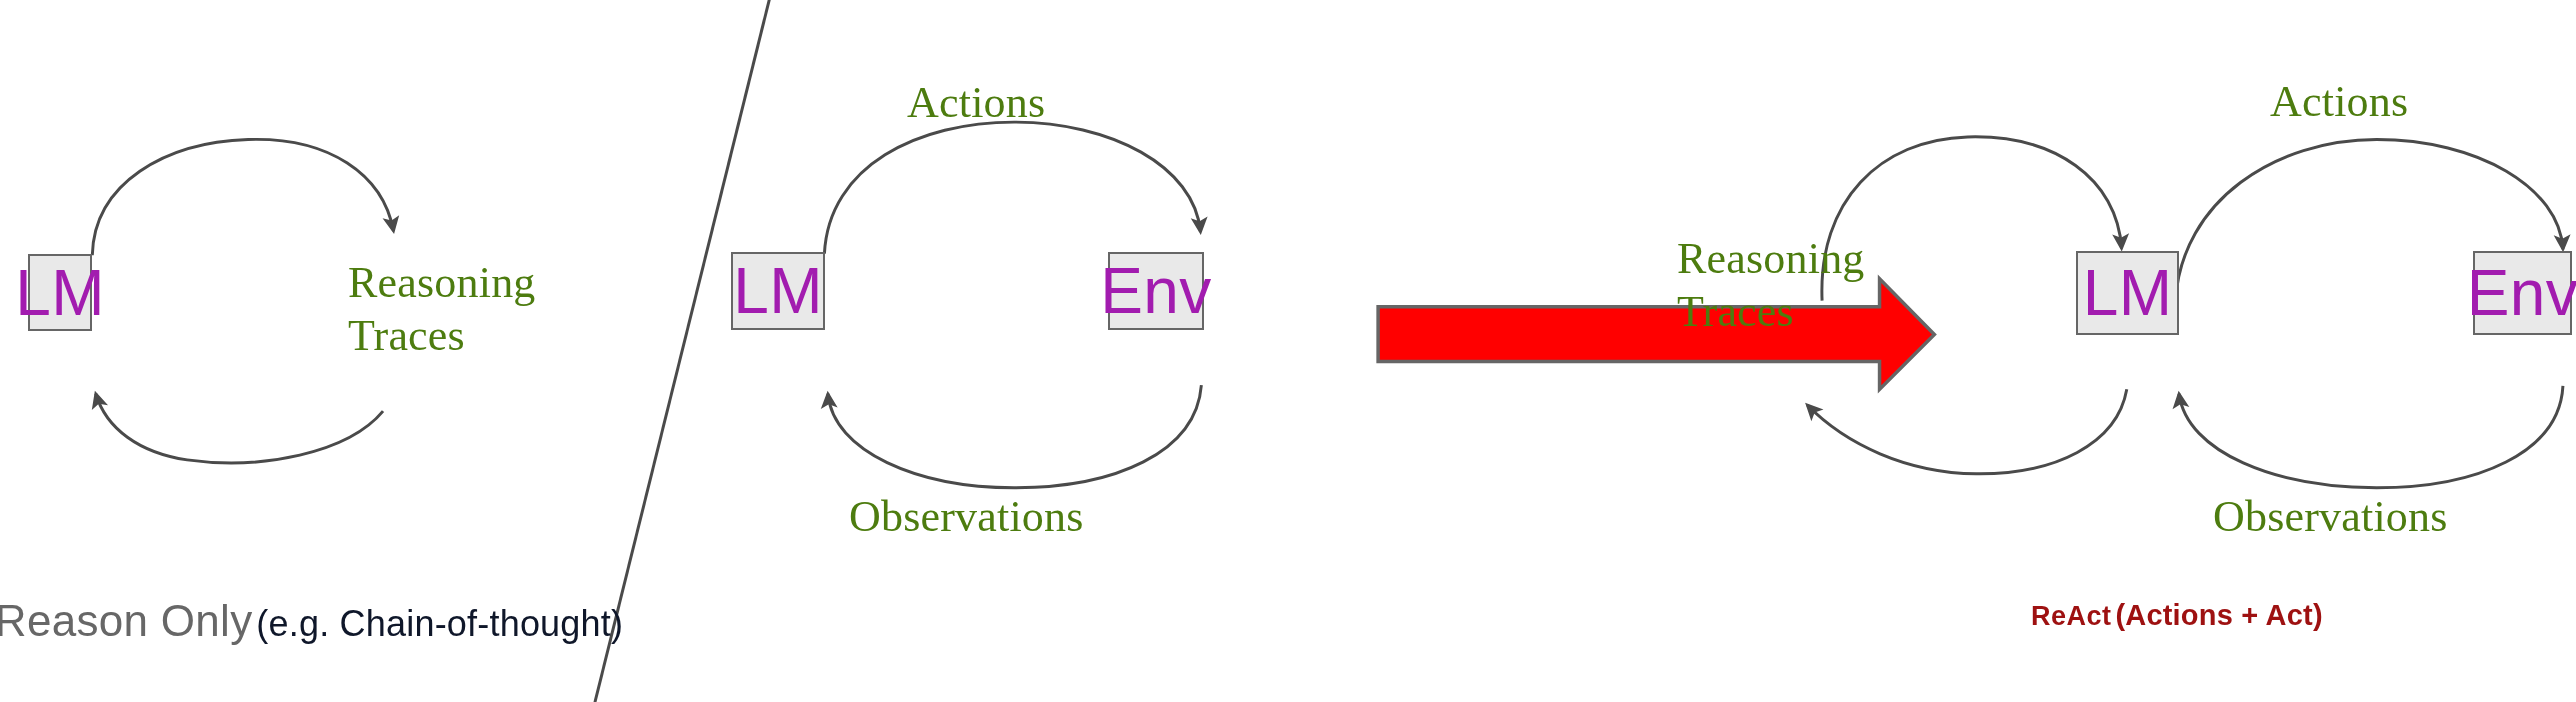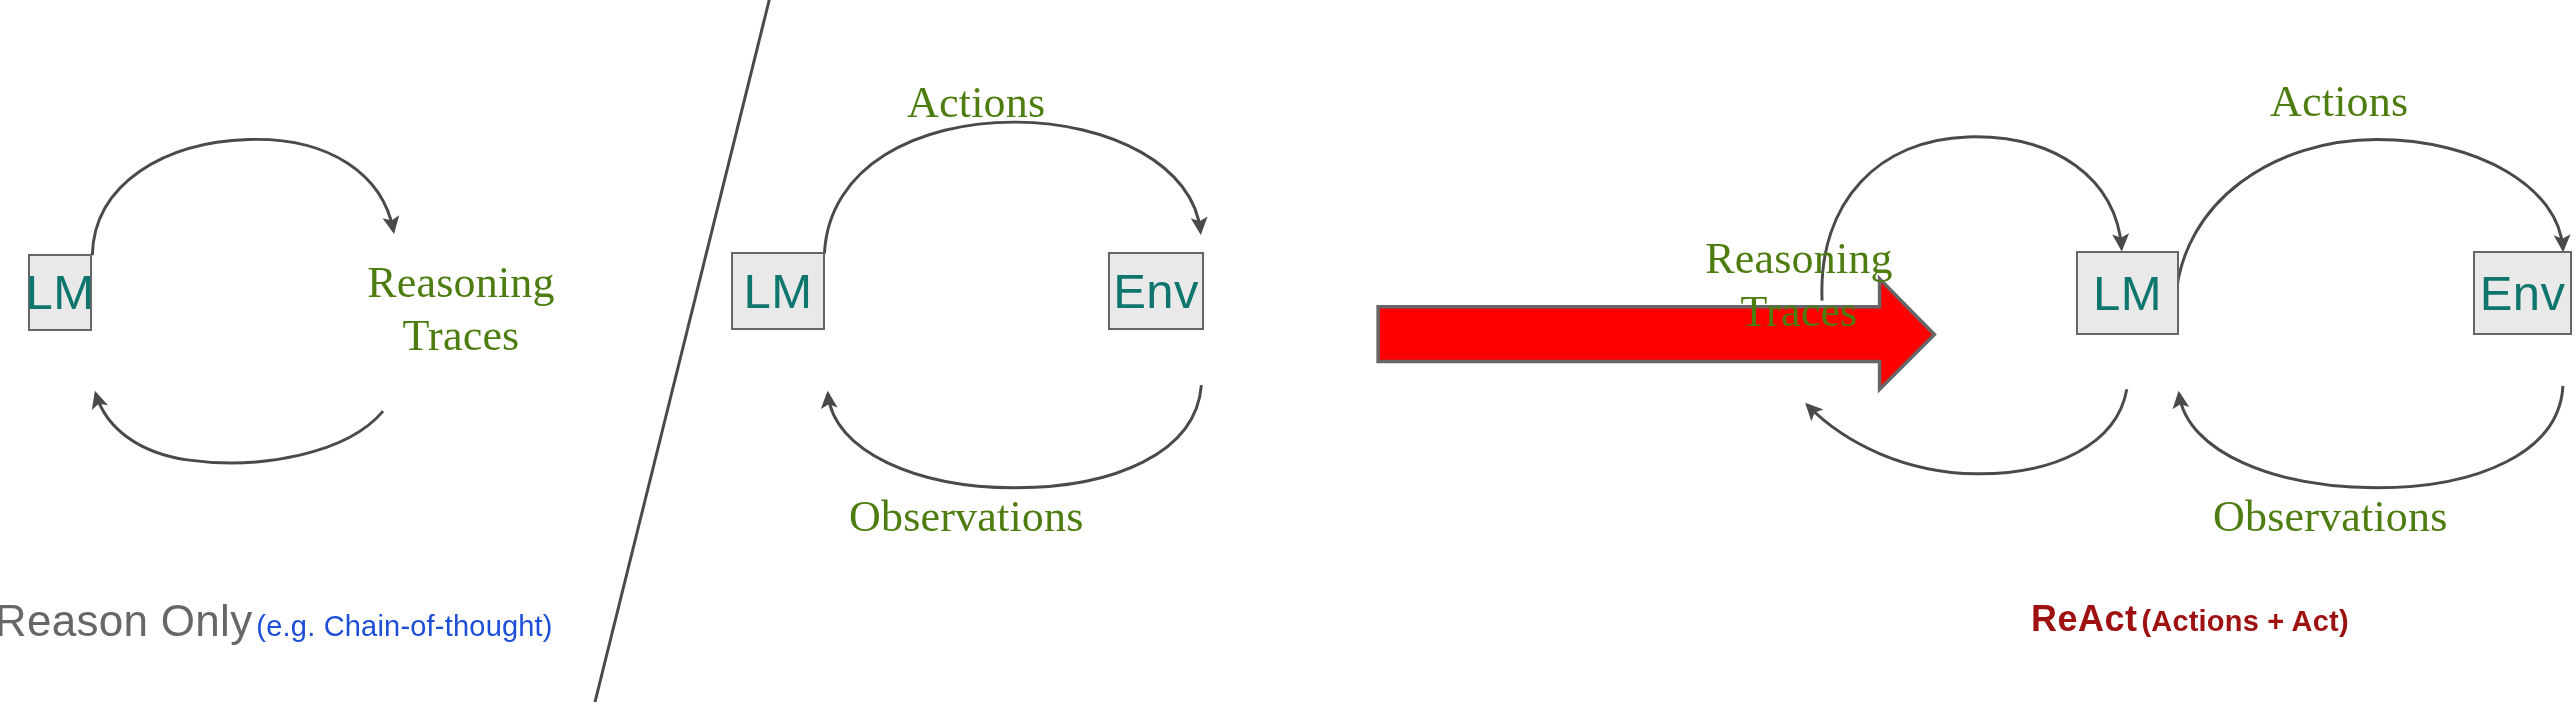--- a/index.html
+++ b/index.html
@@ -32,62 +32,62 @@
     position: absolute;
     box-sizing: border-box;
     background: #e9e9e9;
     border: 2.6px solid #666666;
     display: flex;
     align-items: center;
     justify-content: center;
   }
   .node-label {
     font-family: "Liberation Sans", sans-serif;
-    font-size: 49px;
-    color: #0f766e;
+    font-size: 64px;
+    color: #a21caf;
     line-height: 1;
     letter-spacing: 0.4px;
   }
 
   
   .edge-label {
     position: absolute;
     font-family: Liberation Serif, serif;
     font-size: 44px;
     color: #4d7c0f;
     white-space: nowrap;
     line-height: 1.12;
     letter-spacing: 0.2px;
   }
   .edge-label.two-line {
     white-space: normal;
-    text-align: center;
+    text-align: left;
     line-height: 1.2;
   }
   .edge-label .ln { display: block; }
 
   
   .caption {
     position: absolute;
     white-space: nowrap;
     font-family: "Liberation Sans", sans-serif;
     line-height: 1;
   }
   .caption .cap-main {
     font-size: 44px;
     color: #676767;
     letter-spacing: 0.3px;
   }
   .caption .cap-sub {
-    font-size: 29px;
-    color: #1d4ed8;
+    font-size: 36px;
+    color: #0f172a;
     letter-spacing: 0.2px;
   }
   .caption.react .cap-main {
-    font-size: 36px;
+    font-size: 27px;
     font-weight: bold;
     color: #9E1111;
     letter-spacing: 0.5px;
   }
   .caption.react .cap-sub {
     font-size: 29px;
     font-weight: bold;
     color: #9E1111;
   }
   .spell {

